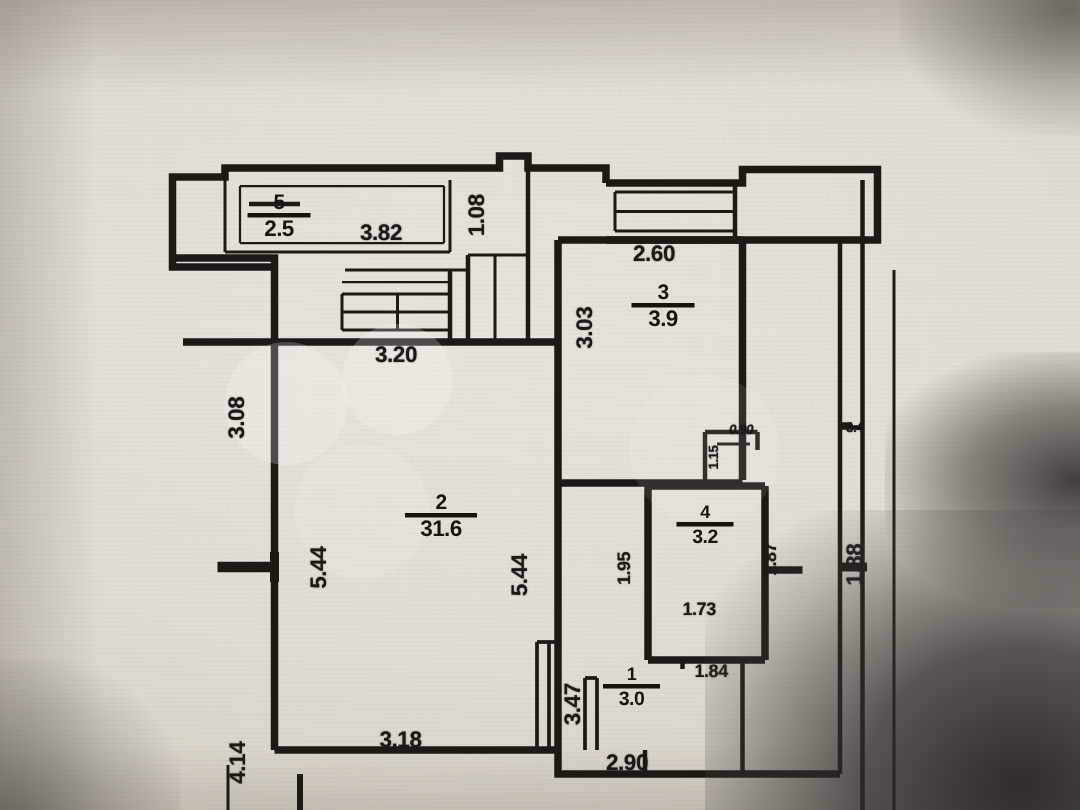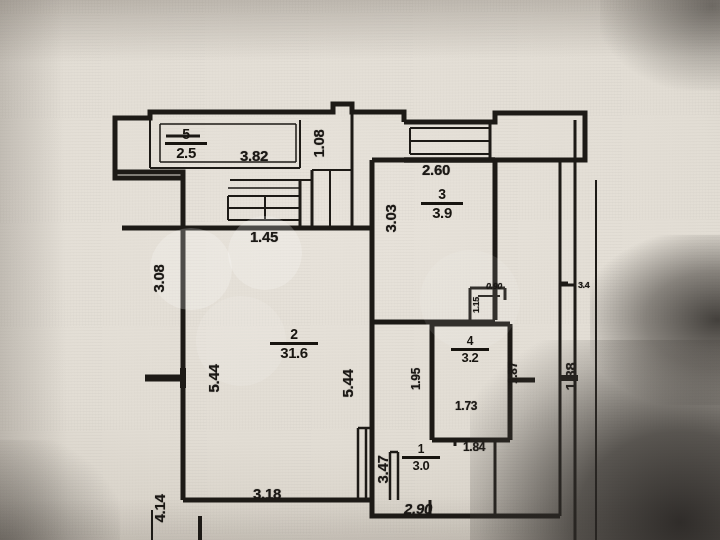--- a/index.html
+++ b/index.html
@@ -287,21 +287,21 @@
   <div class="room small" style="left:400px;top:444px;width:42px;">
     <span class="num">1</span>
     <span class="bar" style="width:38px;"></span>
     <span class="area">3.0</span>
   </div>
 
   <div class="lbl dim" style="left:240px;top:147px;">3.82</div>
 
   <div class="lbl dim rot90" style="left:304px;top:135px;">1.08</div>
 
-  <div class="lbl dim" style="left:250px;top:228px;">1.45</div>
+  <div class="lbl dim" style="left:250px;top:228px;">3.20</div>
 
   <div class="lbl dim" style="left:422px;top:161px;">2.60</div>
 
   <div class="lbl dim rot90" style="left:376px;top:210px;">3.03</div>
 
   <div class="lbl dim rot90" style="left:144px;top:270px;">3.08</div>
 
   <div class="lbl dim rot90" style="left:199px;top:370px;">5.44</div>
 
   <div class="lbl dim rot90" style="left:145px;top:500px;">4.14</div>
@@ -313,28 +313,28 @@
   <div class="lbl dim-sm rot90" style="left:502px;top:366px;">1.87</div>
 
   <div class="lbl dim-sm" style="left:455px;top:399px;">1.73</div>
 
   <div class="lbl dim rot90" style="left:556px;top:368px;">1.88</div>
 
   <div class="lbl dim rot90" style="left:368px;top:461px;">3.47</div>
 
   <div class="lbl dim" style="left:253px;top:485px;text-align:center;">3.18</div>
 
-  <div class="lbl dim" style="left:404px;top:500px;font-style:italic;">2.90</div>
+  <div class="lbl dim" style="left:404px;top:500px;">2.90</div>
 
   <div class="lbl dim-sm" style="left:463px;top:440px;">1.84</div>
 
   <div class="lbl dim-xs" style="left:486px;top:281px;font-style:italic;">0.90</div>
 
   <div class="lbl dim-xs rot90" style="left:468px;top:300px;">1.15</div>
 
-  <div class="lbl dim-xs" style="left:564px;top:280px;margin-left:14px;">3.4</div>
+  <div class="lbl dim-xs" style="left:564px;top:280px;">3.4</div>
 
   <div class="shadow-tr"></div>
   <div class="shadow-r"></div>
   <div class="shadow-br"></div>
   <div class="shadow-bl"></div>
 
 </div>
 
 </body></html>

